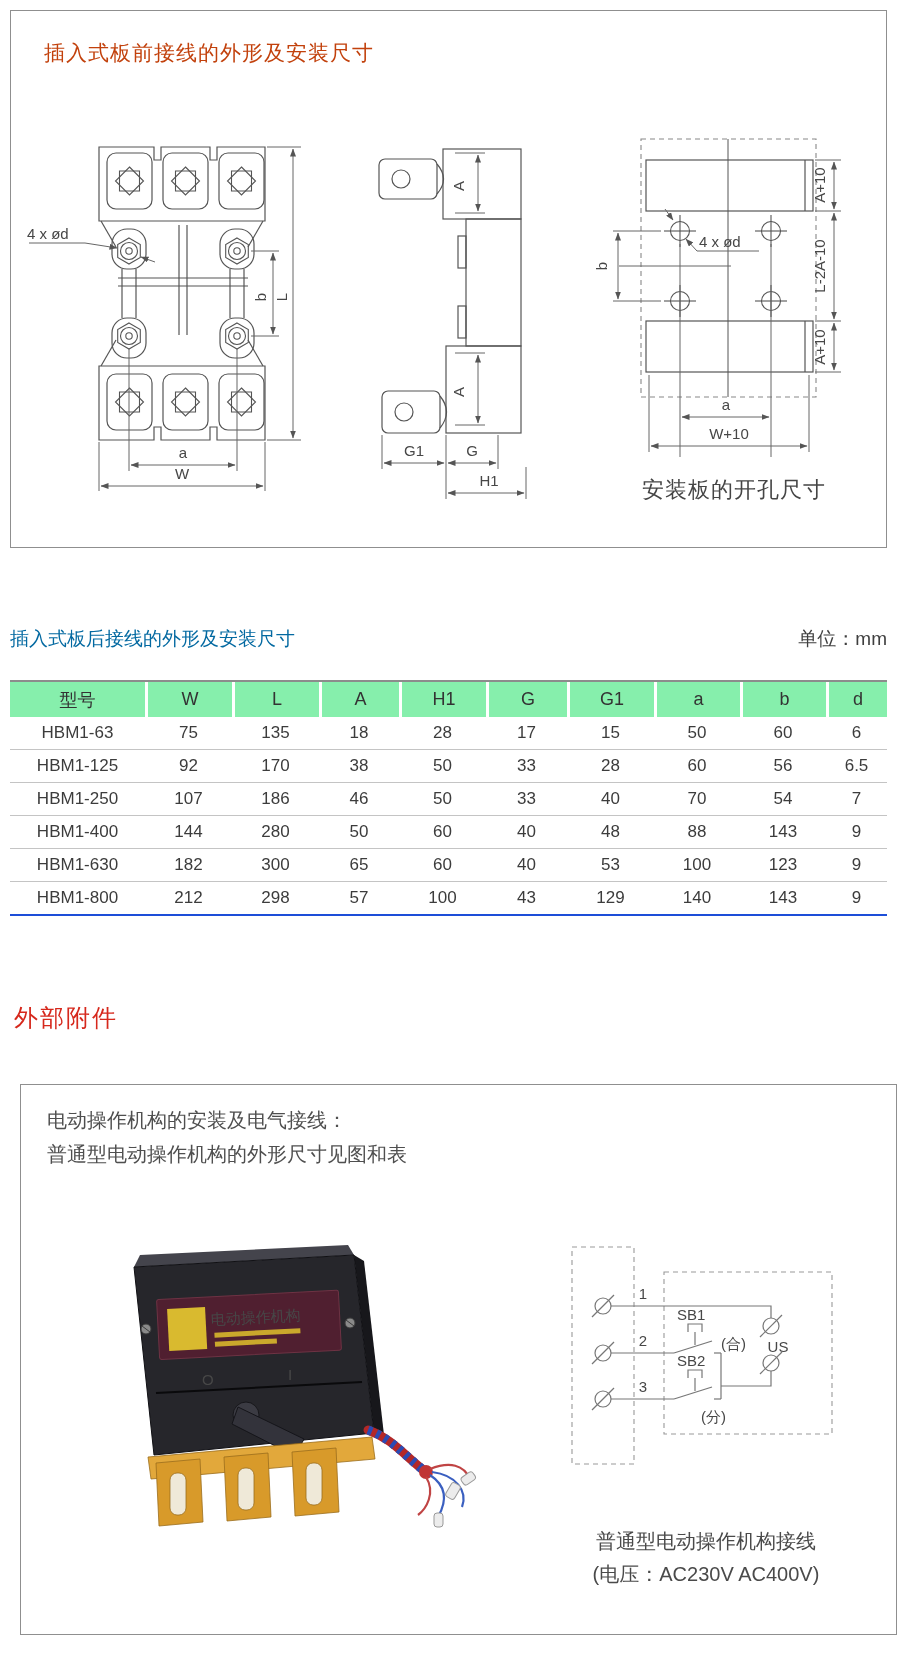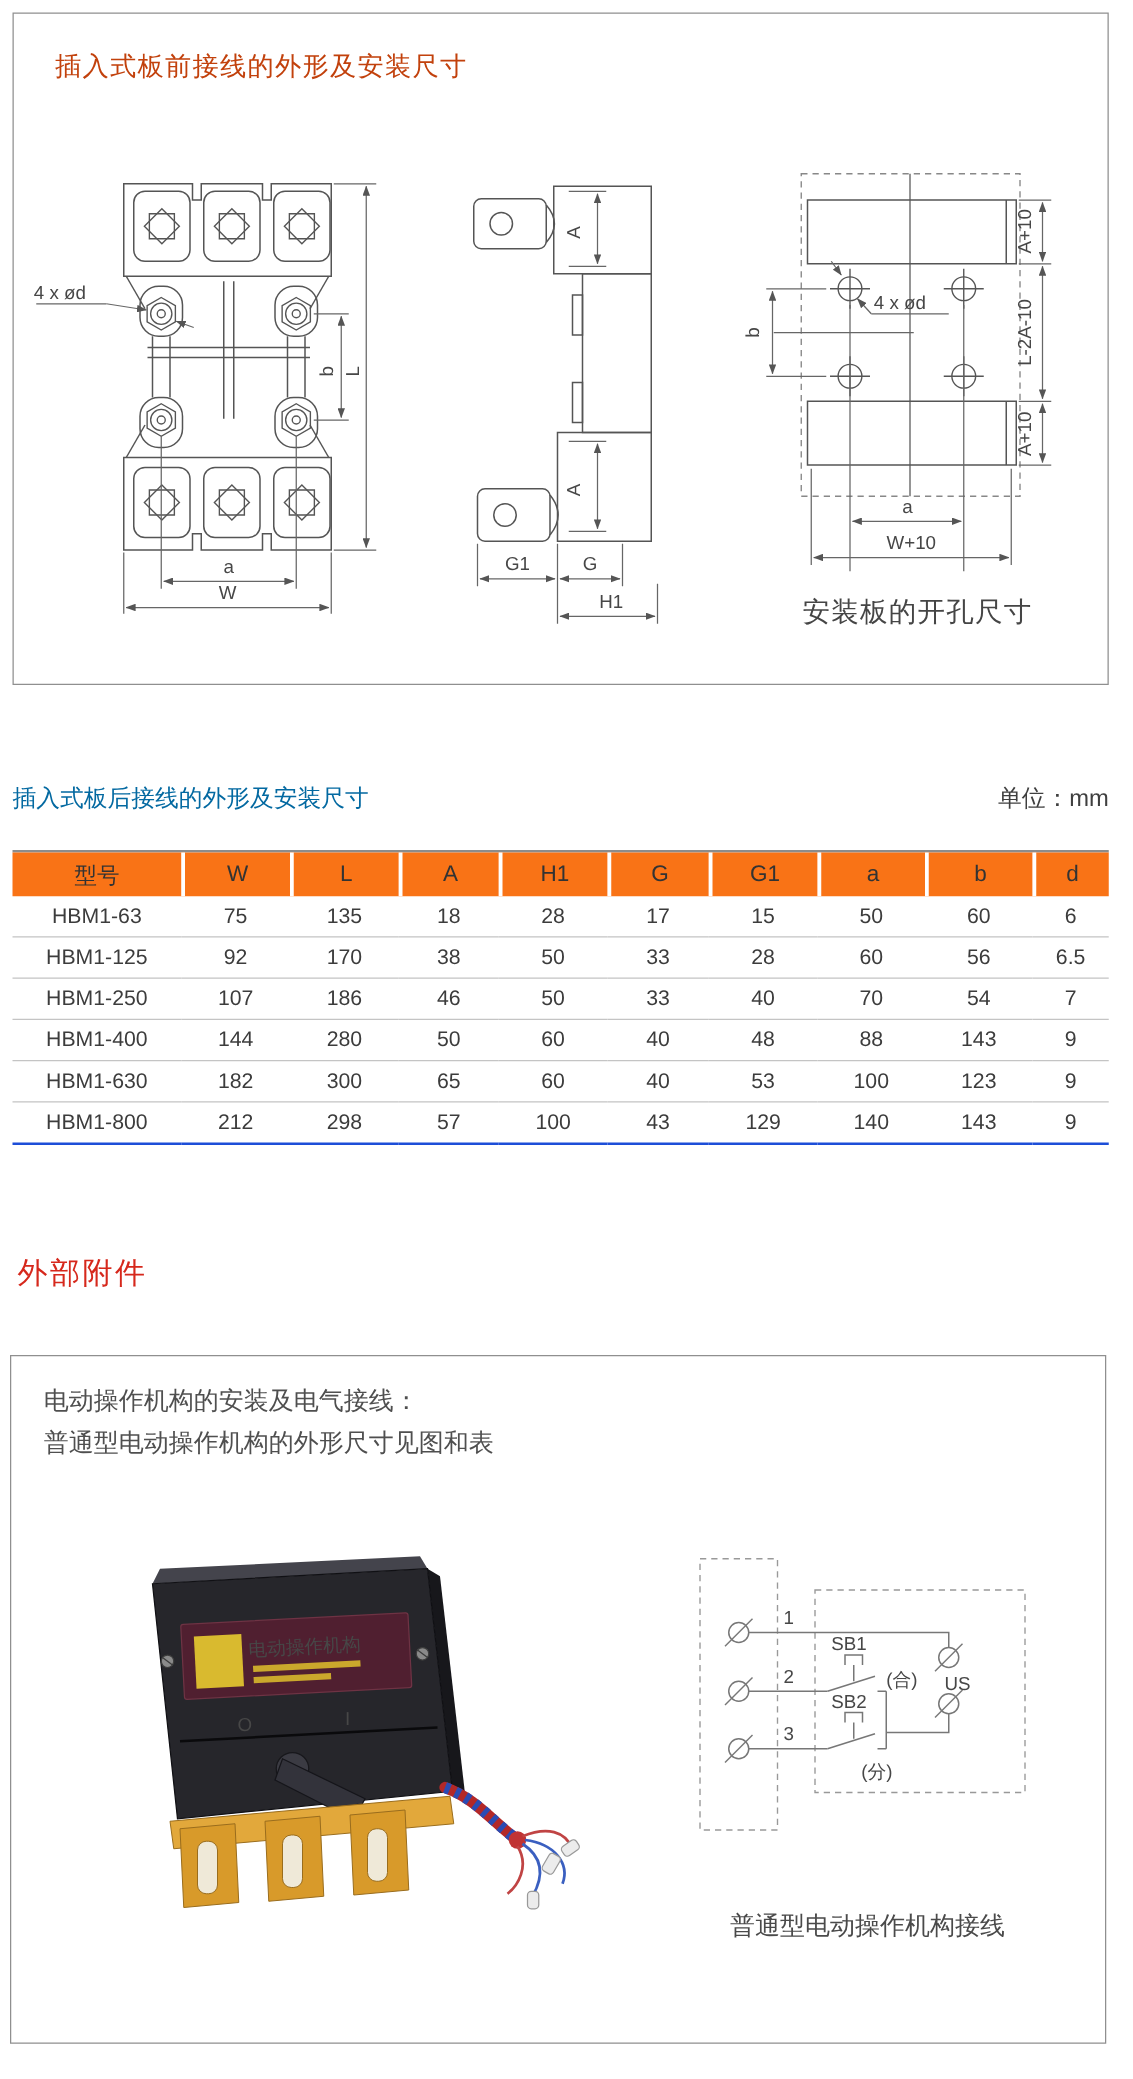--- a/index.html
+++ b/index.html
@@ -8,21 +8,21 @@
   .panel-title{position:absolute;font-size:21px;color:#c2410c;letter-spacing:1px;}
   .sec-title{position:absolute;font-size:19px;color:#0369a1;}
   .unit{position:absolute;font-size:19px;color:#3f3f3f;}
   .red-heading{position:absolute;font-size:24px;color:#d6281c;letter-spacing:2px;}
   .intro{position:absolute;font-size:20px;color:#4f4f4f;}
   .caption{position:absolute;font-size:20px;color:#4a4a4a;text-align:center;line-height:33px;}
   .mv-caption{position:absolute;font-size:22px;color:#454545;text-align:center;letter-spacing:1px;}
   svg.draw{position:absolute;overflow:visible;}
   svg text{stroke:none;fill:#474747;font-size:15px;font-family:"Liberation Sans","DejaVu Sans",sans-serif;}
   table.spec{position:absolute;left:10px;top:680px;width:877px;border-collapse:separate;border-spacing:0;border-top:2px solid #8c8c8c;table-layout:fixed;}
-  table.spec th{background:#f97316;font-weight:normal;font-size:18px;color:#333;height:33px;border-left:3px solid #fff;}
+  table.spec th{background:#86efac;font-weight:normal;font-size:18px;color:#333;height:33px;border-left:3px solid #fff;}
   table.spec th:first-child{border-left:none;}
   table.spec td{height:30px;text-align:center;font-size:17px;color:#3c3c3c;border-bottom:1px solid #c4c4c4;}
   table.spec tr:last-child td{border-bottom:2px solid #1d4ed8;}
 </style>
 </head>
 <body>
 
 <div class="panel" style="left:10px;top:10px;width:875px;height:536px;">
   <div class="panel-title" style="left:33px;top:28px;">插入式板前接线的外形及安装尺寸</div>
 
@@ -304,21 +304,21 @@
         <td>129</td>
         <td>140</td>
         <td>143</td>
         <td>9</td>
     </tr>
   </tbody>
 </table>
 
 <div class="red-heading" style="left:14px;top:1002px;">外部附件</div>
 
-<div class="panel" style="left:8px;top:1084px;width:875px;height:549px;">
+<div class="panel" style="left:20px;top:1084px;width:875px;height:549px;">
   <div class="intro" style="left:26px;top:22px;">电动操作机构的安装及电气接线：</div>
   <div class="intro" style="left:26px;top:56px;">普通型电动操作机构的外形尺寸见图和表</div>
 
   <svg class="draw" style="left:75px;top:140px;" width="390" height="305" viewBox="0 0 390 305">
     <polygon points="38,42 258,30 252,20 44,30" fill="#44444c"></polygon>
     <polygon points="258,30 268,36 288,210 278,208" fill="#17171b"></polygon>
     <polygon points="38,42 258,30 278,208 58,230" fill="#26262b" stroke="#101014"></polygon>
     <g transform="rotate(-3 150 100)">
       <rect x="62" y="70" width="182" height="60" rx="2" fill="#501f30" stroke="#6e3344"></rect>
       <rect x="72" y="80" width="38" height="42" fill="#d9ba2f"></rect>
@@ -401,14 +401,15 @@
     <text x="112" y="191" text-anchor="middle">3</text>
     <text x="146" y="119">SB1</text>
     <text x="190" y="148" font-size="14">(合)</text>
     <text x="146" y="165">SB2</text>
     <text x="170" y="221" font-size="14">(分)</text>
     <text x="247" y="151" text-anchor="middle">US</text>
   </svg>
 
   <div class="caption" style="left:500px;top:440px;width:370px;">
     <div>普通型电动操作机构接线</div>
+    <div>(电压：AC230V AC400V)</div>
   </div>
 </div>
 
 </body></html>

